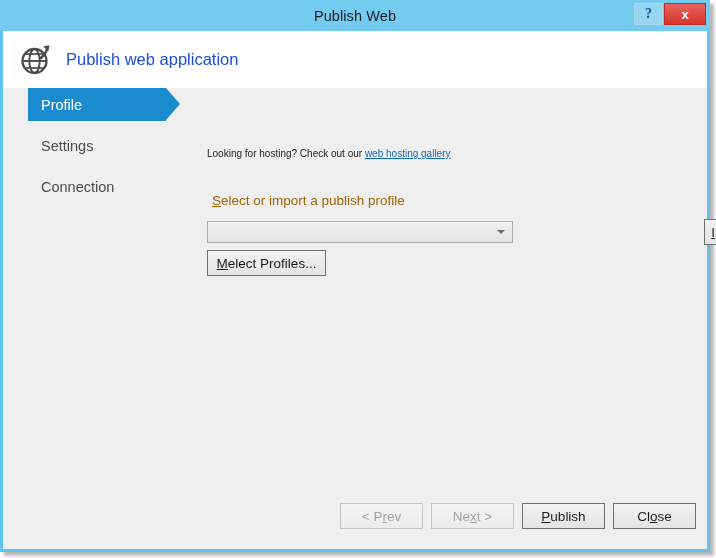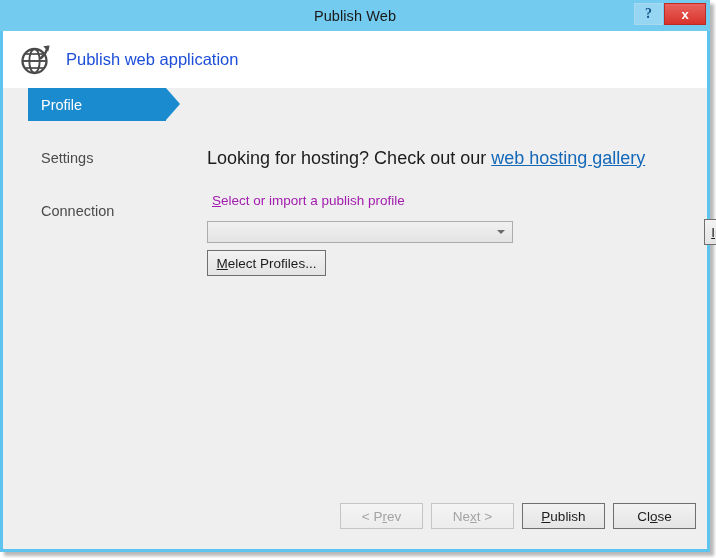--- a/index.html
+++ b/index.html
@@ -125,21 +125,21 @@
     position: relative;
     height: 33px;
     display: flex;
     align-items: center;
     padding-left: 38px;
     box-sizing: border-box;
     font-size: 14.5px;
     color: #4a4a4a;
     cursor: default;
     user-select: none;
-    margin-bottom: 20px;
+    margin-bottom: 8px;
   }
   .nav-item.active {
     color: #ffffff;
   }
   .nav-item.active .nav-bg {
     position: absolute;
     left: 25px;
     top: 0;
     width: 138px;
     height: 33px;
@@ -164,36 +164,36 @@
   .main {
     position: absolute;
     left: 196px;
     top: 57px;
     width: 508px;
   }
   .hosting-line {
     position: absolute;
     left: 8px;
     top: 60px;
-    font-size: 18px;
+    font-size: 10px;
     color: #1c1c1c;
     white-space: nowrap;
     user-select: none;
   }
   .link {
     color: #1468b8;
     text-decoration: underline;
     cursor: pointer;
   }
   .field-label {
     position: absolute;
     left: 13px;
     top: 105px;
     font-size: 13.5px;
-    color: #a21caf;
+    color: #a16207;
     user-select: none;
   }
   .accel { text-decoration: underline; }
 
   
   .combo {
     position: absolute;
     left: 8px;
     top: 133px;
     width: 306px;

